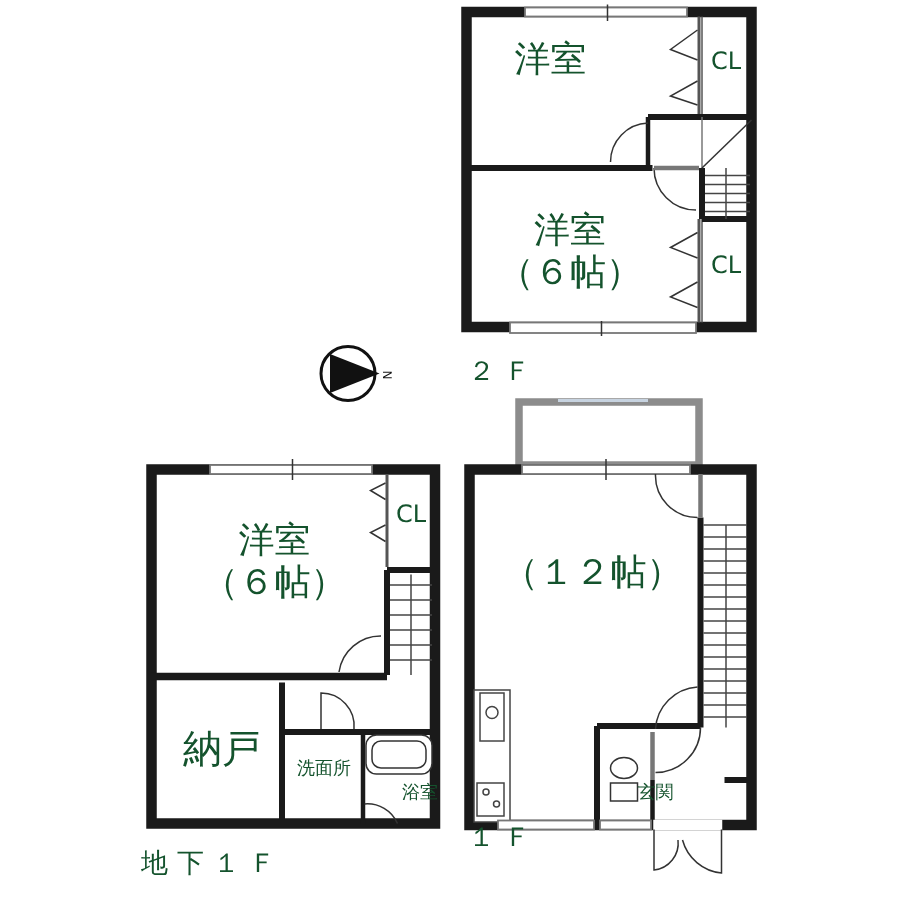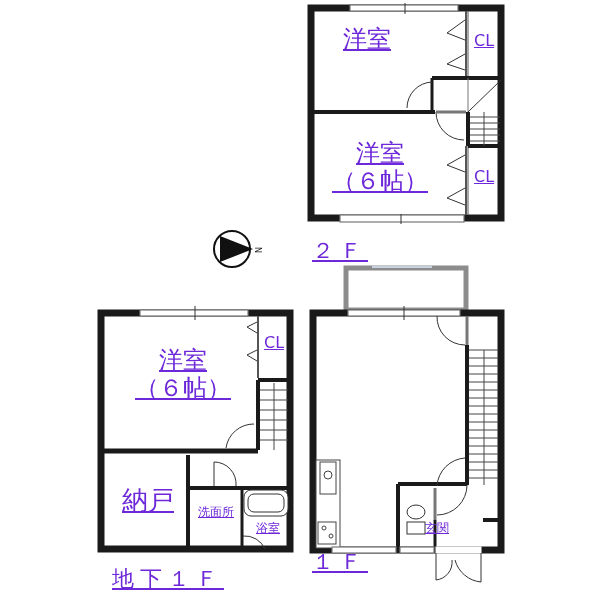--- a/index.html
+++ b/index.html
@@ -1,23 +1,23 @@
 <!DOCTYPE html>
 <html><head>
 <meta charset="utf-8">
 <style>
   html,body{margin:0;padding:0;background:#fff;}
   body{width:600px;height:600px;position:relative;overflow:hidden;font-family:"DejaVu Sans",sans-serif;color:#111;}
   #plan{position:absolute;left:0;top:0;width:600px;height:600px;}
-  .lbl{position:absolute;text-align:center;color:#6d28d9;line-height:1.15;white-space:nowrap;text-decoration:underline;}
+  .lbl{position:absolute;text-align:center;color:#14532d;line-height:1.15;white-space:nowrap;}
   .big{font-size:24px;}
   .mid{font-size:26px;}
   .sm{font-size:12px;}
   .xs{font-size:16px;}
-  .floor{font-size:22px;letter-spacing:6px;}
+  .floor{font-size:18px;letter-spacing:6px;}
 </style>
 </head>
 <body>
 
 <svg id="plan" viewBox="0 0 600 600" xmlns="http://www.w3.org/2000/svg">
 
   <g>
 
     <rect x="311" y="8" width="190" height="210" fill="none" stroke="#1a1a1a" stroke-width="7"></rect>
 
@@ -171,19 +171,20 @@
 <div class="lbl xs" style="left:474px;top:168px;width:20px;">CL</div>
 <div class="lbl floor" style="left:312px;top:238px;">２Ｆ</div>
 
 <div class="lbl big" style="left:128px;top:347px;width:110px;">
   <div>洋室</div>
   <div>（６帖）</div>
 </div>
 <div class="lbl xs" style="left:264px;top:334px;width:20px;">CL</div>
 <div class="lbl mid" style="left:118px;top:486px;width:60px;">納戸</div>
 <div class="lbl sm" style="left:191px;top:506px;width:50px;">洗面所</div>
-<div class="lbl sm" style="left:250px;top:522px;width:36px;">浴室</div>
-<div class="lbl floor" style="left:112px;top:566px;">地下１Ｆ</div>
+<div class="lbl sm" style="left:262px;top:522px;width:36px;">浴室</div>
+<div class="lbl floor" style="left:94px;top:566px;">地下１Ｆ</div>
 
 <div class="lbl big" style="left:330px;top:368px;width:130px;">
+  <div>（１２帖）</div>
 </div>
 <div class="lbl sm" style="left:420px;top:522px;width:34px;">玄関</div>
 <div class="lbl floor" style="left:312px;top:549px;">１Ｆ</div>
 
 </body></html>

